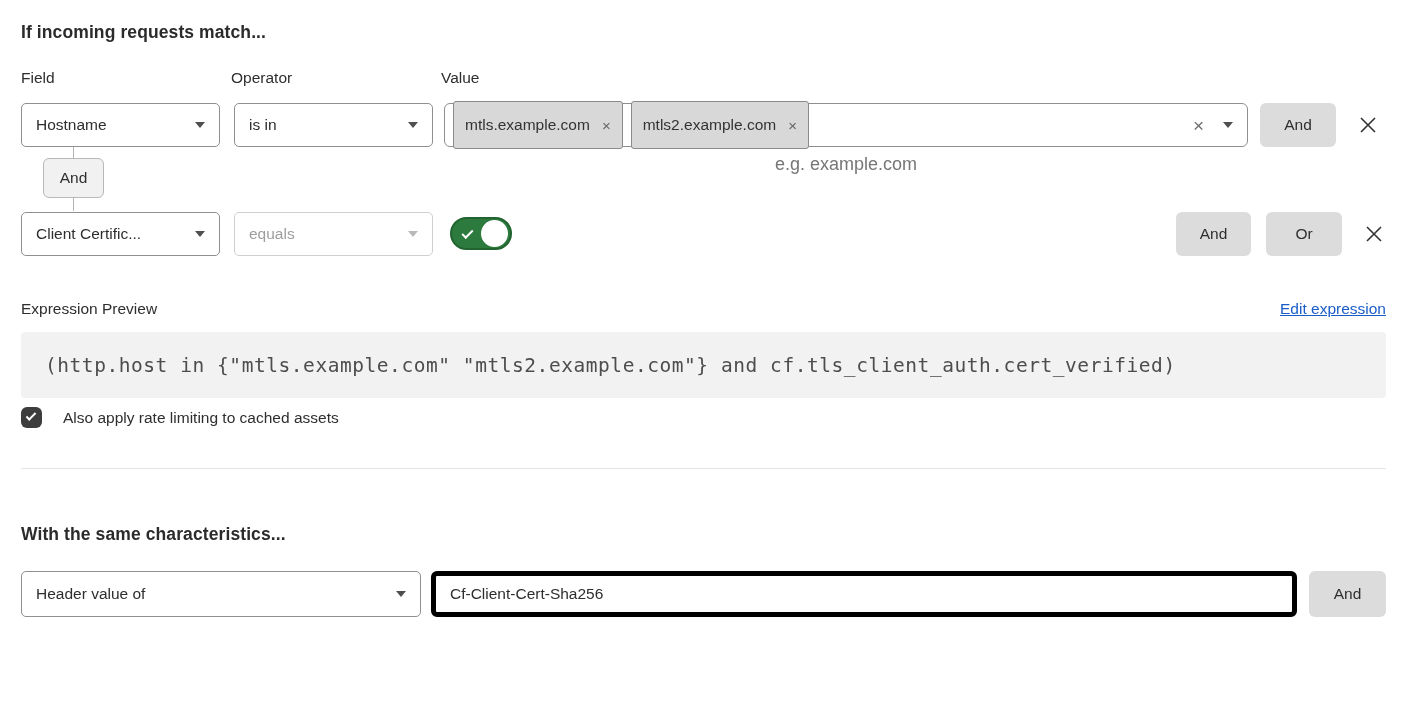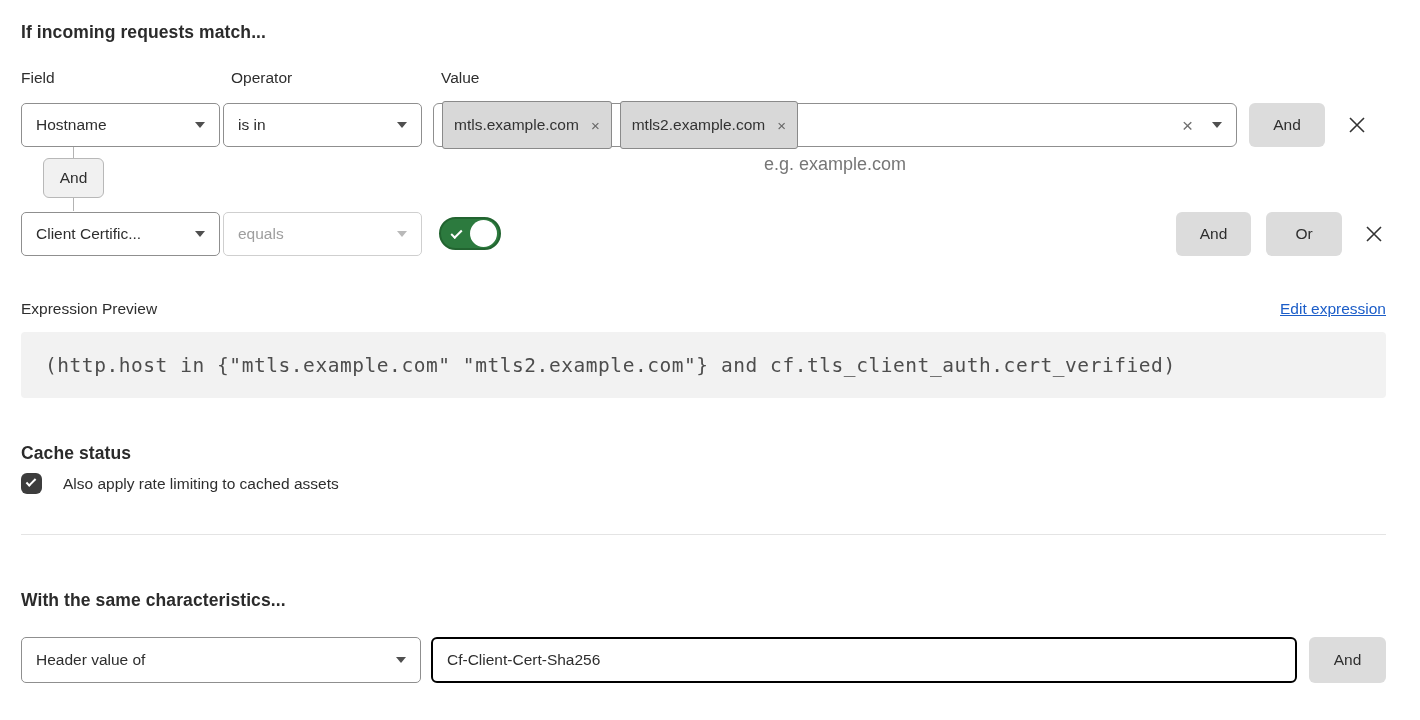--- a/index.html
+++ b/index.html
@@ -47,21 +47,21 @@
     border-top: 6px solid #4f4f4f;
     margin-left: 10px;
     flex: 0 0 auto;
   }
   .select.disabled { border-color: #cfcfcf; color: #9e9e9e; cursor: default; }
   .select.disabled .chev { border-top-color: #b9b9b9; }
 
   .rule-row { display: flex; align-items: flex-start; }
   .row1 { margin-top: 17px; }
   .w199 { width: 199px; flex: 0 0 199px; }
-  .ml11 { margin-left: 3px; gap: 20px; }
+  .ml11 { margin-left: 14px; gap: 20px; }
 
   
   .value-col { width: 804px; flex: 0 0 804px; margin-left: 11px; display: flex; flex-direction: column; }
   .value-box {
     height: 44px;
     border: 1px solid #8f8f8f;
     border-radius: 6px;
     background: #fff;
     display: flex;
     align-items: center;
@@ -232,21 +232,21 @@
   .divider { margin-top: 40px; border-top: 1px solid #e4e4e4; height: 0; }
 
   
   .char-title { margin-top: 55px; }
   .row3 { margin-top: 26px; display: flex; align-items: center; }
   .char-select { width: 400px; flex: 0 0 400px; height: 46px; }
   .text-input {
     margin-left: 10px;
     width: 866px;
     height: 46px;
-    border: 2px solid #000000;
+    border: 5px solid #000000;
     border-radius: 6px;
     padding: 0 14px;
     font-family: "Liberation Sans", sans-serif;
     font-size: 15.5px;
     color: #2e2e2e;
     background: #fff;
   }
   .and-r3 { width: 77px; height: 46px; margin-left: 12px; }
 </style>
 </head>
@@ -323,21 +323,20 @@
   </div>
 
   <div class="expr-header">
     <span class="expr-label">Expression Preview</span>
     <a class="expr-link">Edit expression</a>
   </div>
   <div class="code-block">
     <code>(http.host in {"mtls.example.com" "mtls2.example.com"} and cf.tls_client_auth.cert_verified)</code>
   </div>
 
-  <h2 class="sec-title cache-title">Cache status</h2>
   <div class="checkbox-row">
     <span class="checkbox">
       <span class="ccheck"></span>
     </span>
     <span class="checkbox-label">Also apply rate limiting to cached assets</span>
   </div>
 
   <div class="divider"></div>
 
   <h2 class="sec-title char-title">With the same characteristics...</h2>

